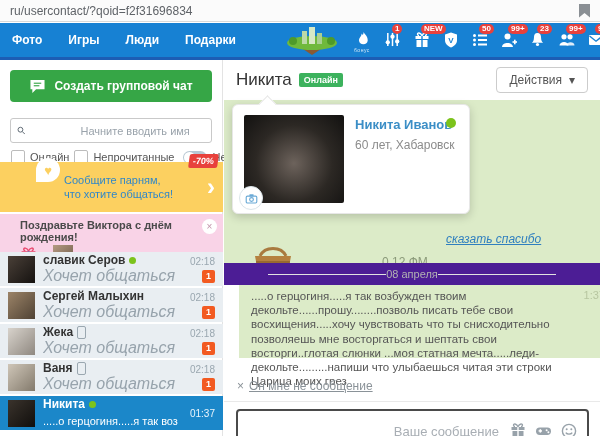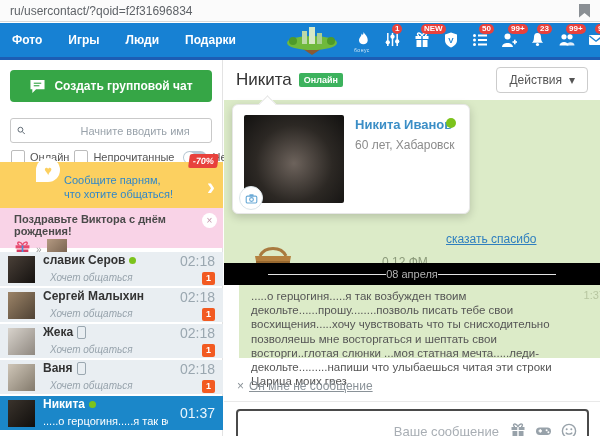--- a/index.html
+++ b/index.html
@@ -47,79 +47,79 @@
   .promo-av-wrap{position:relative;width:38px;height:38px;flex:none;}
   .promo-av{width:38px;height:38px;background:linear-gradient(135deg,#7a6a58,#3d3630);}
   .heart-bubble{position:absolute;right:-14px;top:-10px;width:24px;height:24px;background:#fff;
                 border-radius:50% 50% 50% 0;display:flex;align-items:center;justify-content:center;
                 color:#fcd060;font-size:13px;}
   .promo-text{margin-left:18px;font-size:11px;line-height:14px;color:#3087c8;}
   .promo-arrow{margin-left:auto;color:#fff;font-size:24px;line-height:1;font-weight:bold;}
   .discount{position:absolute;top:-8px;right:5px;background:#e8413c;color:#fff;font-size:9px;
             font-weight:bold;padding:2px 4px;border-radius:2px;transform:skewX(-8deg);}
 
-  .birthday{position:absolute;left:0;top:148px;width:223px;height:40px;background:#f9d3e7;
-            padding:5px 14px;box-sizing:border-box;}
+  .birthday{position:absolute;left:0;top:154px;width:223px;height:40px;background:#f9d3e7;
+            padding:5px 20px;box-sizing:border-box;}
   .birthday-title{font-size:11px;font-weight:bold;color:#4a4a4a;}
   .birthday-row{display:flex;align-items:center;gap:5px;margin-top:2px;}
   .bd-sep{color:#999;font-size:10px;}
   .bd-av{width:20px;height:20px;background:linear-gradient(135deg,#b49a82,#6e5a48);}
   .birthday-close{position:absolute;right:6px;top:5px;width:15px;height:15px;background:#fff;border-radius:50%;
                   color:#c295ab;font-size:10px;line-height:15px;text-align:center;cursor:pointer;}
 
   .contacts{position:absolute;left:0;top:192px;width:223px;}
   .contact{height:34px;background:#e9eef2;margin-bottom:2px;display:flex;align-items:center;
            padding:0 8px;box-sizing:border-box;cursor:pointer;}
   .contact.selected{background:#1b87c9;}
   .c-av{width:27px;height:27px;flex:none;}
   .av0{background:linear-gradient(135deg,#4a4038,#151210);}
   .av1{background:linear-gradient(135deg,#9c8468,#4f4234);}
   .av2{background:linear-gradient(135deg,#d8d3cc,#8f8880);}
   .av3{background:linear-gradient(135deg,#cfc6b8,#837a6c);}
   .av4{background:linear-gradient(135deg,#3a332c,#100e0c);}
   .c-main{margin-left:8px;overflow:hidden;flex:1;}
   .c-name{font-size:12px;font-weight:bold;color:#333;display:flex;align-items:center;gap:4px;white-space:nowrap;}
   .selected .c-name{color:#fff;}
-  .c-status{font-size:10px;font-style:italic;color:#97a3ac;margin-top:1px;white-space:nowrap;margin-left:7px;}
+  .c-status{font-size:16px;font-style:italic;color:#97a3ac;margin-top:1px;white-space:nowrap;}
   .c-preview{font-size:11px;color:#fff;margin-top:2px;white-space:nowrap;overflow:hidden;}
   .c-meta{margin-left:auto;flex:none;display:flex;flex-direction:column;align-items:flex-end;}
-  .c-time{font-size:14px;color:#9aa7b0;margin-left:12px;}
+  .c-time{font-size:10px;color:#9aa7b0;margin-left:12px;}
   .selected .c-time{color:#eaf5fc;}
   .c-badge{margin-top:3px;background:#f25a21;color:#fff;font-size:9px;font-weight:bold;min-width:13px;
            height:13px;line-height:13px;text-align:center;border-radius:2px;}
   .online-dot{width:7px;height:7px;border-radius:50%;background:#7cc31c;flex:none;}
   .phone-icon{width:7px;height:11px;border:1px solid #9aa7b0;border-radius:2px;flex:none;}
 
   
   .chat{position:absolute;left:224px;top:60px;width:376px;height:382px;background:#fff;}
   .chat-header{position:absolute;left:0;top:0;width:376px;height:40px;display:flex;align-items:center;
                padding:0 12px;box-sizing:border-box;}
   .chat-title{font-size:17px;color:#333;}
   .online-badge{background:#3cb25d;color:#fff;font-size:9px;font-weight:bold;border-radius:2px;
                 padding:2px 5px;margin-left:7px;}
   .actions-btn{margin-left:auto;border:1px solid #ccc;border-radius:4px;background:#fff;color:#555;
                font-size:12px;padding:5px 12px;cursor:pointer;font-family:inherit;display:flex;gap:7px;align-items:flex-end;}
   .green-top{position:absolute;left:0;top:40px;width:376px;height:163px;background:#dcebc8;}
-  .thanks{position:absolute;left:222px;top:132px;font-size:12px;color:#2f7fbf;text-decoration:underline;cursor:pointer;}
+  .thanks{position:absolute;left:222px;top:132px;font-size:12px;color:#2f7fbf;text-decoration:underline;cursor:pointer;font-style:italic;}
   .basket{position:absolute;left:26px;top:140px;}
   .gift-value{position:absolute;left:158px;top:155px;font-size:12px;color:#8b9a7a;}
 
   .popup{position:absolute;left:8px;top:44px;width:236px;height:108px;background:#fff;
          border:1px solid #e7e7e7;border-radius:6px;box-shadow:0 3px 10px rgba(0,0,0,.18);z-index:5;}
   .popup-pointer{position:absolute;left:28px;top:-7px;width:12px;height:12px;background:#fff;
                  transform:rotate(45deg);border-left:1px solid #e7e7e7;border-top:1px solid #e7e7e7;}
   .popup-photo{position:absolute;left:11px;top:10px;width:100px;height:88px;border-radius:2px;
                background:radial-gradient(circle at 50% 55%,#6d635c 0%,#2c2824 55%,#121110 100%);}
   .popup-name{position:absolute;left:122px;top:12px;font-size:13px;font-weight:bold;color:#3b8ec6;cursor:pointer;}
   .popup-dot{position:absolute;right:13px;top:13px;width:10px;height:10px;border-radius:50%;background:#7cc31c;}
   .popup-info{position:absolute;left:122px;top:33px;font-size:12px;color:#8b8b8b;}
   .cam-badge{position:absolute;left:6px;bottom:3px;width:22px;height:22px;border-radius:50%;background:#fff;
              border:1px solid #dbe5ea;display:flex;align-items:center;justify-content:center;z-index:6;cursor:pointer;}
 
-  .date-band{position:absolute;left:0;top:203px;width:376px;height:22px;background:#000000;
+  .date-band{position:absolute;left:0;top:203px;width:376px;height:22px;background:#4c1d95;
              display:flex;align-items:center;justify-content:center;}
   .date-line{height:1px;background:#e2e2e2;width:118px;}
   .date-text{font-size:11px;color:#b2b2b2;}
 
   .msg-area{position:absolute;left:0;top:225px;width:376px;height:73px;background:#dcebc8;margin-left:15px;}
   .msg-text{position:absolute;left:12px;top:4px;width:326px;font-size:11.5px;line-height:14.2px;color:#555;}
   .msg-time{position:absolute;right:10px;top:4px;font-size:11px;color:#b7c6a0;}
 
   .not-interested{position:absolute;left:13px;top:319px;font-size:12px;color:#8a9298;display:flex;
                   align-items:center;gap:5px;cursor:pointer;}

